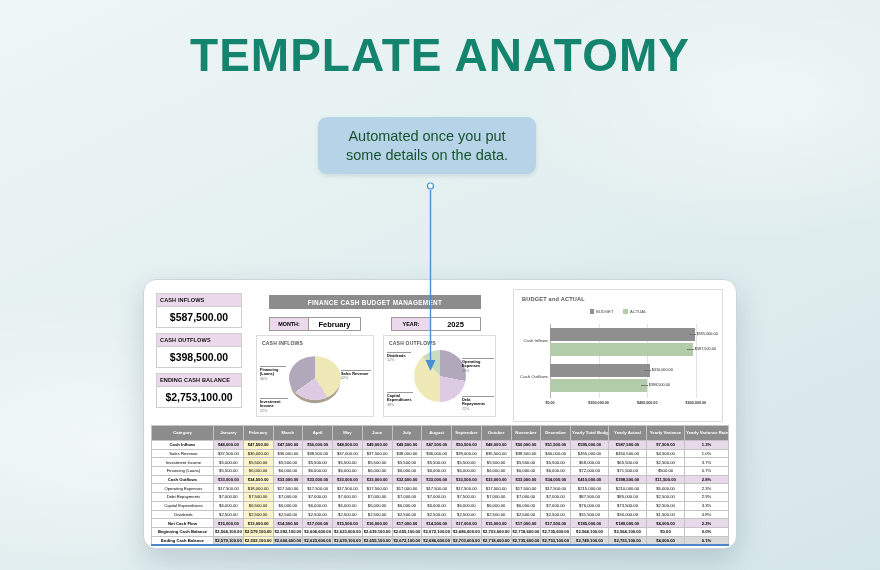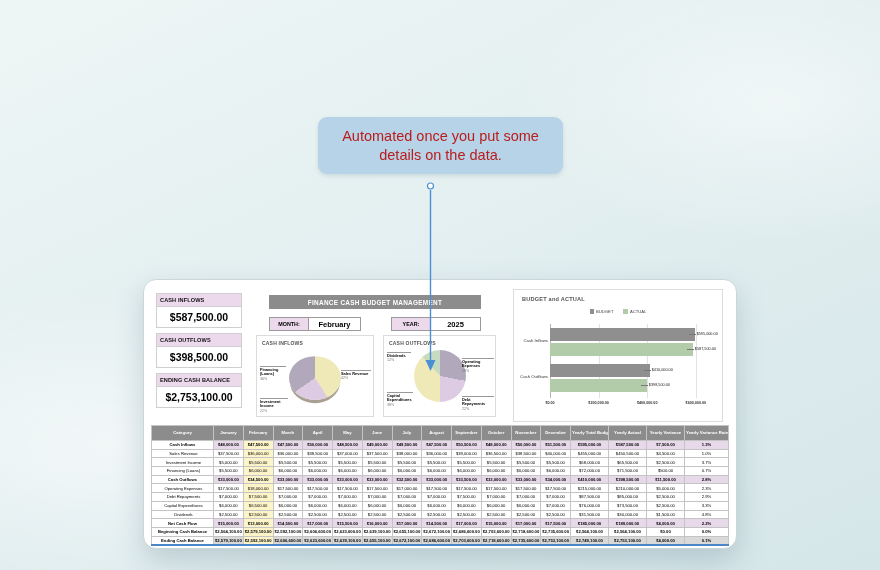--- a/index.html
+++ b/index.html
@@ -9,23 +9,23 @@
     background: linear-gradient(155deg, #eef6f5 0%, #e3eff0 45%, #d5e6e9 100%); }
   .page:before { content:""; position:absolute; inset:0;
     background: radial-gradient(420px 220px at 12% 78%, rgba(255,255,255,.55), rgba(255,255,255,0) 70%),
                 radial-gradient(380px 200px at 88% 18%, rgba(255,255,255,.45), rgba(255,255,255,0) 70%); }
 
   
   .title { position:absolute; left:0; right:0; top:28px; text-align:center;
     font-size:46px; font-weight:800; letter-spacing:1px; color:#15846e; }
 
   
-  .callout { position:absolute; left:318px; top:117px; width:245px; height:57px;
+  .callout { position:absolute; left:318px; top:117px; width:218px; height:57px;
     background:#b7d3e7; border-radius:9px; display:flex; align-items:center; justify-content:center;
-    text-align:center; color:#b91c1c; font-size:14.5px; line-height:1.25; font-weight:500;
+    text-align:center; color:#14532d; font-size:14.5px; line-height:1.25; font-weight:500;
     padding:12px 14px; box-shadow:0 2px 4px rgba(90,120,140,.18); }
   .connector { position:absolute; left:0; top:0; width:880px; height:570px; pointer-events:none; z-index:5; }
 
   
   .sheet { position:absolute; left:143px; top:243px; width:594px; height:270px;
     background:#fff; border:1px solid #ccd6d8; border-radius:13px;
     box-shadow:0 12px 28px rgba(90,120,135,.28);margin-top:36px; }
 
   
   .cards { position:absolute; left:12px; top:13px; width:86px; }
@@ -99,20 +99,21 @@
   td.feb { background:#fdf5c9 !important; }
   td.rate { background:#fbe7e7; }
   td.lab { background:#fff !important; text-align:left; font-weight:bold; }
   tr.detail td.lab { font-weight:normal; padding-left:3px; }
 </style>
 </head>
 <body>
 
 <div class="page">
 
+  <h1 class="title">TEMPLATE ANATOMY</h1>
 
   <div class="callout">
     <span>Automated once you put some details on the data.</span>
   </div>
 
   <svg class="connector" viewBox="0 0 880 570">
     <circle cx="430.5" cy="186" r="3" fill="#fff" stroke="#4a8fd4" stroke-width="1.2"></circle>
     <line x1="430.5" y1="190" x2="430.5" y2="362" stroke="#4a8fd4" stroke-width="1.4"></line>
     <polygon points="425.5,360 435.5,360 430.5,371" fill="#4a8fd4"></polygon>
   </svg>

